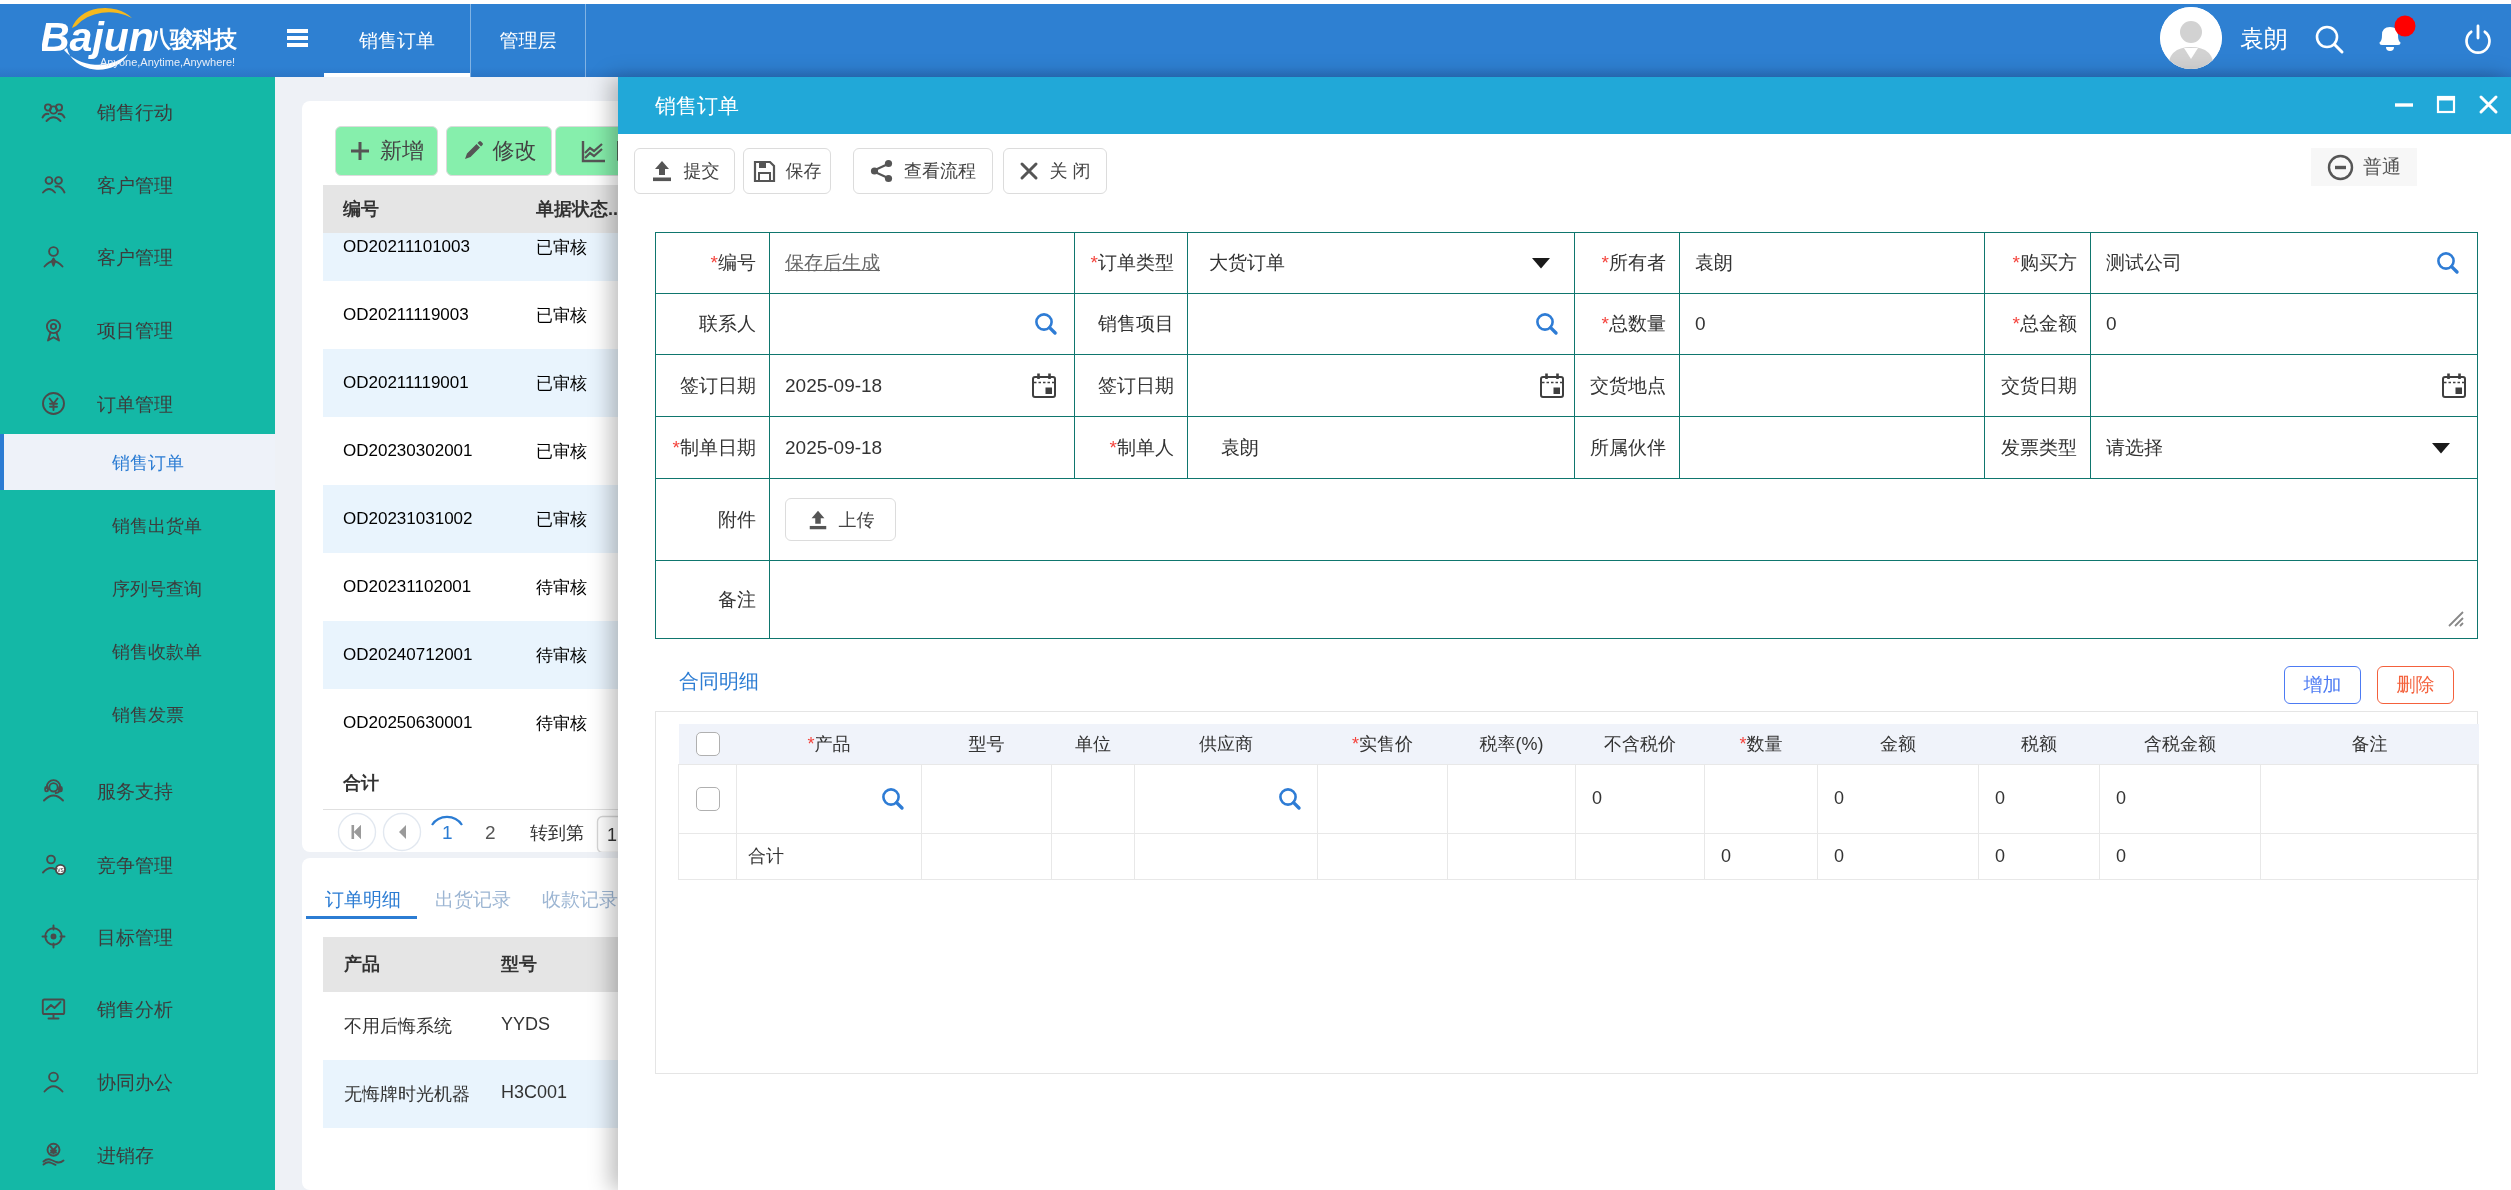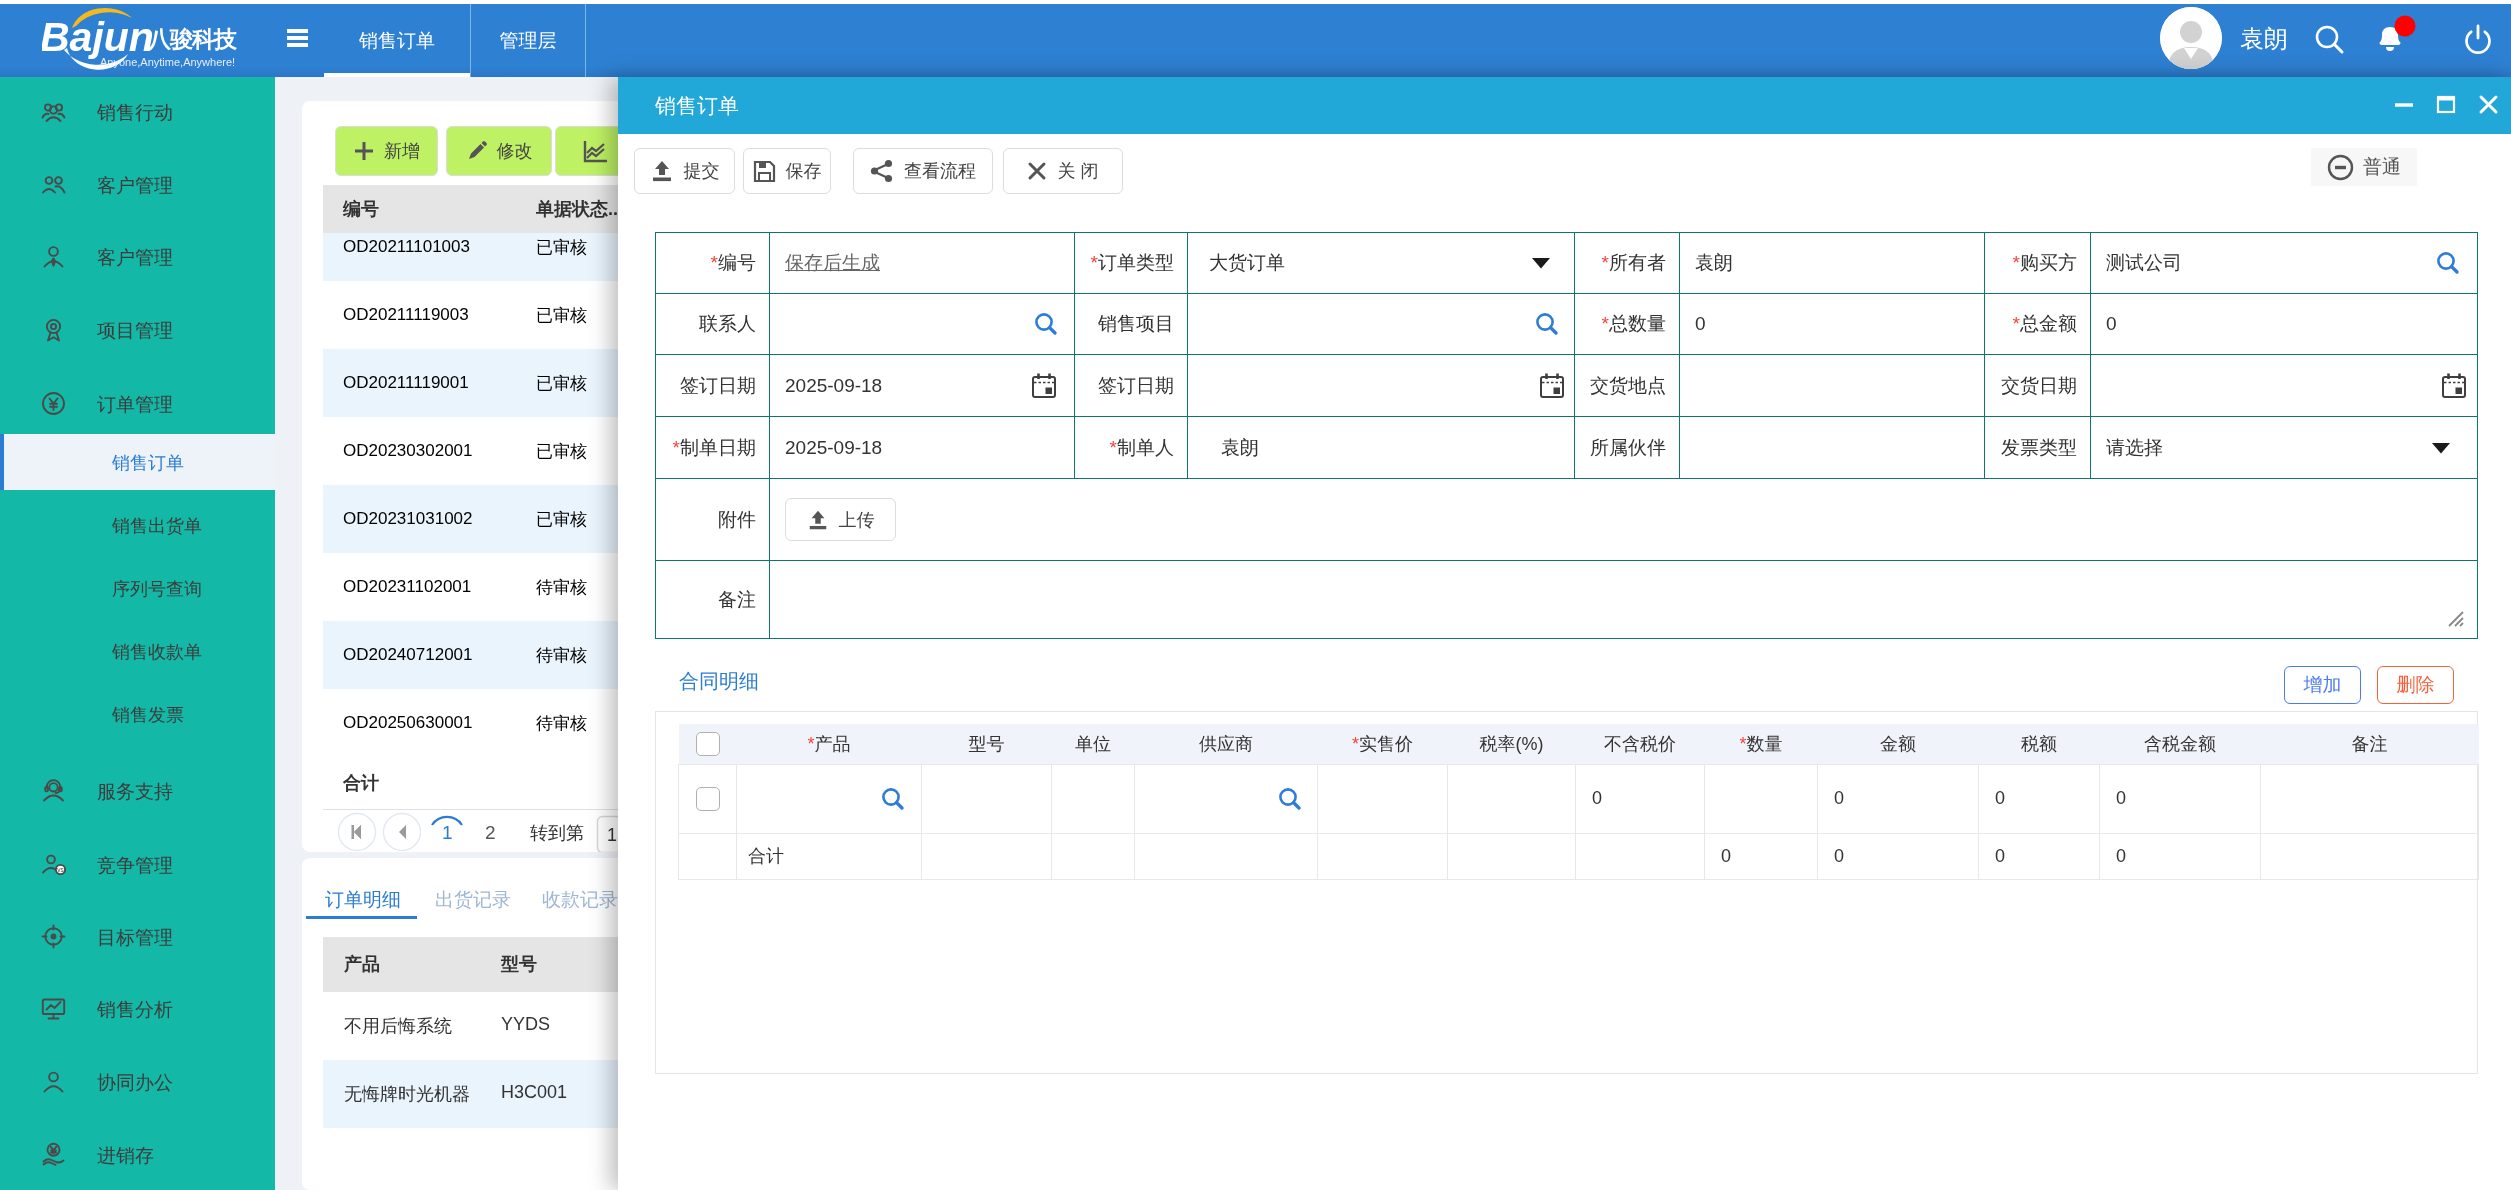--- a/index.html
+++ b/index.html
@@ -20,21 +20,21 @@
 .mi .ic{position:absolute;left:40px;top:14px;width:27px;height:27px}
 .mi .tx{position:absolute;left:97px;top:16px;font-size:19px;color:#3c3c3c}
 .smi{position:absolute;left:0;width:275px;height:56px}
 .smi .tx{position:absolute;left:112px;top:17px;font-size:18px;color:#3c3c3c}
 #smact{position:absolute;left:0;top:357px;width:275px;height:56px;background:#eef2f9;border-left:4px solid #2b7cd3}
 #smact .tx{position:absolute;left:108px;top:17px;font-size:18px;color:#2b7cd3}
 
 #midbg{position:absolute;left:275px;top:77px;width:343px;height:1113px;background:#eef1f6}
 #card1{position:absolute;left:302px;top:101px;width:316px;height:751px;background:#fff;border-radius:8px 0 0 8px}
 #card2{position:absolute;left:302px;top:858px;width:316px;height:332px;background:#fff;border-radius:8px 0 0 8px}
-.btn{position:absolute;background:#bef264;border:1px solid #dcdcdc;border-radius:6px;display:flex;align-items:center;justify-content:center;font-size:18px;color:#444;gap:9px}
+.btn{position:absolute;background:#86efac;border:1px solid #dcdcdc;border-radius:6px;display:flex;align-items:center;justify-content:center;font-size:22px;color:#444;gap:9px}
 .lrow{position:absolute;left:0;width:316px;height:68px}
 .lrow.blue{background:#e9f4fd}
 .lrow span{position:absolute;top:50%;transform:translateY(-50%);font-size:17px;color:#000000;white-space:nowrap}
 #lhead{position:absolute;left:323px;top:185px;width:295px;height:48px;background:#e5e5e5;font-weight:bold;font-size:18px;color:#333;overflow:hidden}
 
 #modal{position:absolute;left:618px;top:77px;width:1893px;height:1113px;background:#fff;box-shadow:-8px 0 20px rgba(0,0,0,.25)}
 #mhead{position:absolute;left:0;top:0;width:1893px;height:57px;background:#21a8d8}
 #mtitle{position:absolute;left:37px;top:15px;color:#fff;font-size:21px}
 .tbtn{position:absolute;top:71px;height:46px;background:#fff;border:1px solid #dcdcdc;border-radius:6px;display:flex;align-items:center;justify-content:center;gap:10px;font-size:18px;color:#444}
 #ordinary{position:absolute;left:1693px;top:71px;width:106px;height:38px;background:#f7f7f7;display:flex;align-items:center;justify-content:center;gap:9px;font-size:19px;color:#555}
@@ -341,21 +341,21 @@
         <path d="M2 2 H17 L21 6 V21 H2 Z" fill="none" stroke="#555" stroke-width="2.2"></path>
         <rect x="6" y="2" width="7" height="6" fill="#555"></rect>
         <rect x="6" y="13" width="11" height="8" fill="none" stroke="#555" stroke-width="2"></rect>
       </svg>保存</div>
   <div class="tbtn" style="left:235px;width:140px" id="tb3"><svg width="24" height="24" viewBox="0 0 24 24">
         <circle cx="18.5" cy="4.5" r="3.6" fill="#555"></circle>
         <circle cx="4.5" cy="12" r="3.6" fill="#555"></circle>
         <circle cx="18.5" cy="19.5" r="3.6" fill="#555"></circle>
         <path d="M5 11 L18 5 M5 13 L18 19" stroke="#555" stroke-width="2.2"></path>
       </svg>查看流程</div>
-  <div class="tbtn" style="left:385px;width:120px" id="tb4"><svg width="20" height="20" viewBox="0 0 20 20">
+  <div class="tbtn" style="left:385px;width:104px" id="tb4"><svg width="20" height="20" viewBox="0 0 20 20">
         <path d="M3 3 L17 17 M17 3 L3 17" stroke="#555" stroke-width="3" stroke-linecap="round"></path>
       </svg>关 闭</div>
   <div id="ordinary">
       <svg width="27" height="27" viewBox="0 0 27 27">
         <circle cx="13.5" cy="13.5" r="11.5" fill="none" stroke="#555" stroke-width="2.4"></circle>
         <line x1="8" y1="13.5" x2="19" y2="13.5" stroke="#555" stroke-width="3.4"></line>
       </svg>
       <span>普通</span>
     </div>
 </div>

